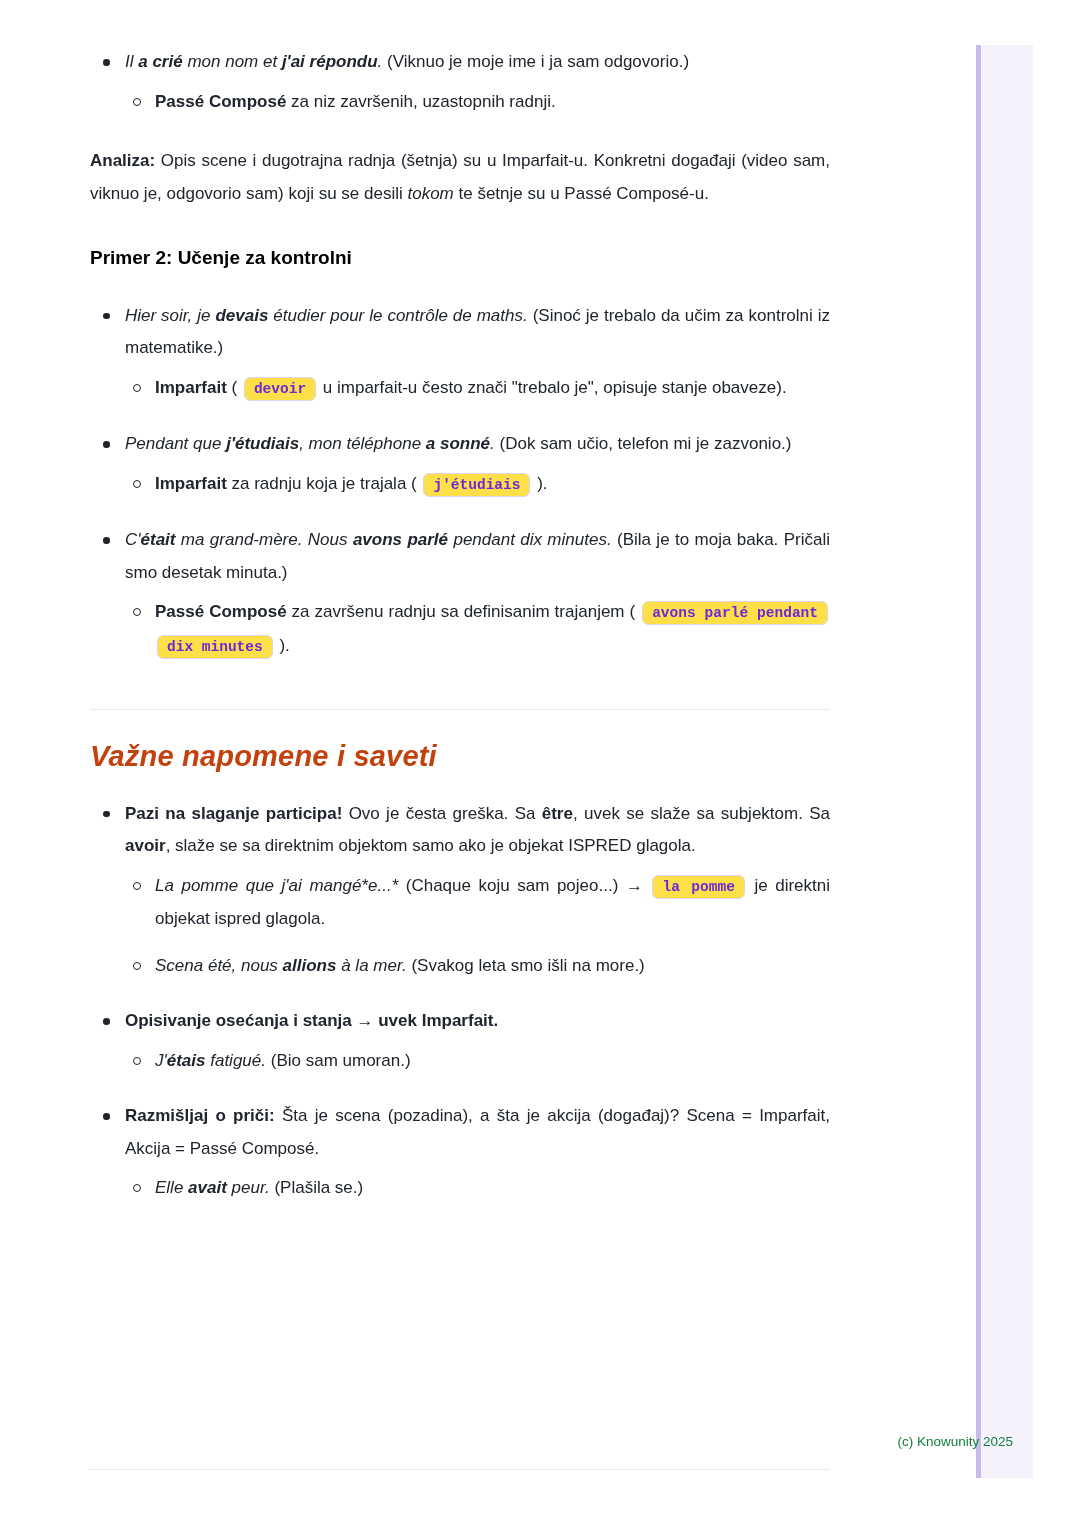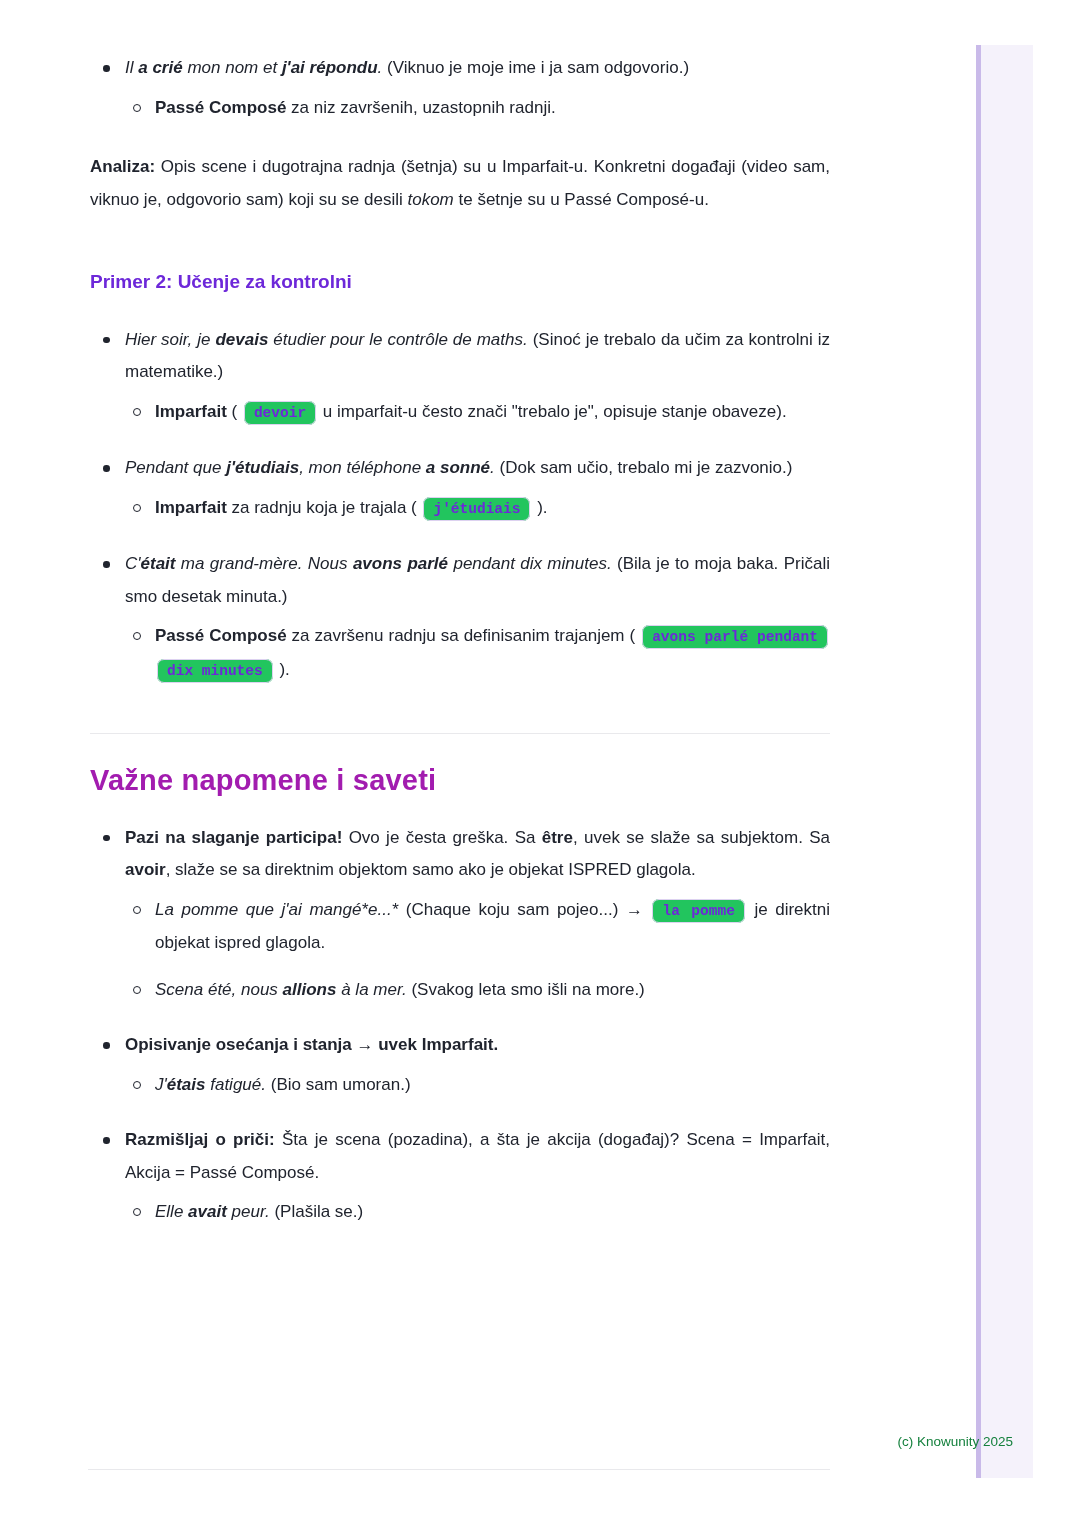--- a/index.html
+++ b/index.html
@@ -6,38 +6,38 @@
   body {
     width:1080px; height:1528px; position:relative; overflow:hidden;
     background:#ffffff; color:#20242e;
     font-family:"Liberation Sans", sans-serif;
   }
   #doc-main {
     position:absolute; left:90px; top:42px; width:740px;
     font-size:17px; line-height:32.5px;
   }
   .para { text-align:justify; margin:27px 0 0; }
-  h3.h3 { font-size:19px; font-weight:700; margin:50px 0 0; color:#6d28d9; }
-  h2.h2 { font-size:29px; font-weight:700; margin:30px 0 0; color:#a21caf; letter-spacing:0.2px; }
+  h3.h3 { font-size:19px; font-weight:700; margin:32px 0 0; color:#000000; }
+  h2.h2 { font-size:29px; font-weight:700; margin:30px 0 0; color:#c2410c; letter-spacing:0.2px;font-style:italic; }
   hr.divider { border:none; border-top:1.5px solid #e9e9ec; margin:46px 0 0; }
   .li { position:relative; text-align:justify; margin-top:14px; }
   .li.l1 { padding-left:35px; margin-top:23px; }
   .li.l2 { padding-left:65px; }
   .li.l1 + .li.l2 { margin-top:7px; }
-  .li.l1:first-child { margin-top:10px; }
+  .li.l1:first-child { margin-top:4px; }
   .h3 + .li.l1, .h2 + .li.l1 { margin-top:25px; }
   .mk1 { position:absolute; left:13px; top:13px; width:6.5px; height:6.5px;
          background:#20242e; border-radius:50%; }
   .mk2 { position:absolute; left:43px; top:12px; width:6px; height:6px;
          border:1.8px solid #20242e; border-radius:50%; background:transparent; }
   .bold { font-weight:700; }
   .italic { font-style:italic; }
   .code {
     font-family:"Liberation Mono", monospace; font-weight:700; font-size:14.5px;
-    color:#6d28d9; background:#22c55e; border:1px solid #ddd2f0; border-radius:7px;
+    color:#6d28d9; background:#fde047; border:1px solid #ddd2f0; border-radius:7px;
     padding:3px 9px; margin:8px 2px;
     -webkit-box-decoration-break:clone; box-decoration-break:clone;
   }
   .footer {
     position:absolute; top:1434px; right:67px; z-index:3;
     font-size:13.5px; color:#15803d;
   }
   .side-panel {
     position:absolute; left:976px; top:45px; width:57px; height:1433px;
     background:#f5f2fb; box-sizing:border-box; z-index:1;
@@ -54,21 +54,21 @@
 </head>
 <body>
 
 <main id="doc-main">
     <div class="li l1"><span class="mk1"></span><span class="italic">Il </span><span class="bold italic">a crié</span><span class="italic"> mon nom et </span><span class="bold italic">j'ai répondu</span><span class="italic">.</span><span> (Viknuo je moje ime i ja sam odgovorio.)</span></div>
     <div class="li l2"><span class="mk2"></span><span class="bold">Passé Composé</span><span> za niz završenih, uzastopnih radnji.</span></div>
     <div class="para"><span class="bold">Analiza:</span><span> Opis scene i dugotrajna radnja (šetnja) su u Imparfait-u. Konkretni događaji (video sam, viknuo je, odgovorio sam) koji su se desili </span><span class="italic">tokom</span><span> te šetnje su u Passé Composé-u.</span></div>
     <h3 class="h3">Primer 2: Učenje za kontrolni</h3>
     <div class="li l1"><span class="mk1"></span><span class="italic">Hier soir, je </span><span class="bold italic">devais</span><span class="italic"> étudier pour le contrôle de maths.</span><span> (Sinoć je trebalo da učim za kontrolni iz matematike.)</span></div>
     <div class="li l2"><span class="mk2"></span><span class="bold">Imparfait</span><span> ( </span><span class="code">devoir</span><span> u imparfait-u često znači "trebalo je", opisuje stanje obaveze).</span></div>
-    <div class="li l1"><span class="mk1"></span><span class="italic">Pendant que </span><span class="bold italic">j'étudiais</span><span class="italic">, mon téléphone </span><span class="bold italic">a sonné</span><span class="italic">.</span><span> (Dok sam učio, trebalo mi je zazvonio.)</span></div>
+    <div class="li l1"><span class="mk1"></span><span class="italic">Pendant que </span><span class="bold italic">j'étudiais</span><span class="italic">, mon téléphone </span><span class="bold italic">a sonné</span><span class="italic">.</span><span> (Dok sam učio, telefon mi je zazvonio.)</span></div>
     <div class="li l2"><span class="mk2"></span><span class="bold">Imparfait</span><span> za radnju koja je trajala ( </span><span class="code">j'étudiais</span><span> ).</span></div>
     <div class="li l1"><span class="mk1"></span><span class="italic">C'</span><span class="bold italic">était</span><span class="italic"> ma grand-mère. Nous </span><span class="bold italic">avons parlé</span><span class="italic"> pendant dix minutes.</span><span> (Bila je to moja baka. Pričali smo desetak minuta.)</span></div>
     <div class="li l2"><span class="mk2"></span><span class="bold">Passé Composé</span><span> za završenu radnju sa definisanim trajanjem ( </span><span class="code">avons parlé pendant dix minutes</span><span> ).</span></div>
     <hr class="divider">
     <h2 class="h2">Važne napomene i saveti</h2>
     <div class="li l1"><span class="mk1"></span><span class="bold">Pazi na slaganje participa!</span><span> Ovo je česta greška. Sa </span><span class="bold">être</span><span>, uvek se slaže sa subjektom. Sa </span><span class="bold">avoir</span><span>, slaže se sa direktnim objektom samo ako je objekat ISPRED glagola.</span></div>
     <div class="li l2"><span class="mk2"></span><span class="italic">La pomme que j'ai mangé*e...*</span><span> (Chaque koju sam pojeo...) → </span><span class="code">la pomme</span><span> je direktni objekat ispred glagola.</span></div>
     <div class="li l2"><span class="mk2"></span><span class="italic">Scena été, nous </span><span class="bold italic">allions</span><span class="italic"> à la mer.</span><span> (Svakog leta smo išli na more.)</span></div>
     <div class="li l1"><span class="mk1"></span><span class="bold">Opisivanje osećanja i stanja → uvek Imparfait.</span></div>
     <div class="li l2"><span class="mk2"></span><span class="italic">J'</span><span class="bold italic">étais</span><span class="italic"> fatigué.</span><span> (Bio sam umoran.)</span></div>

